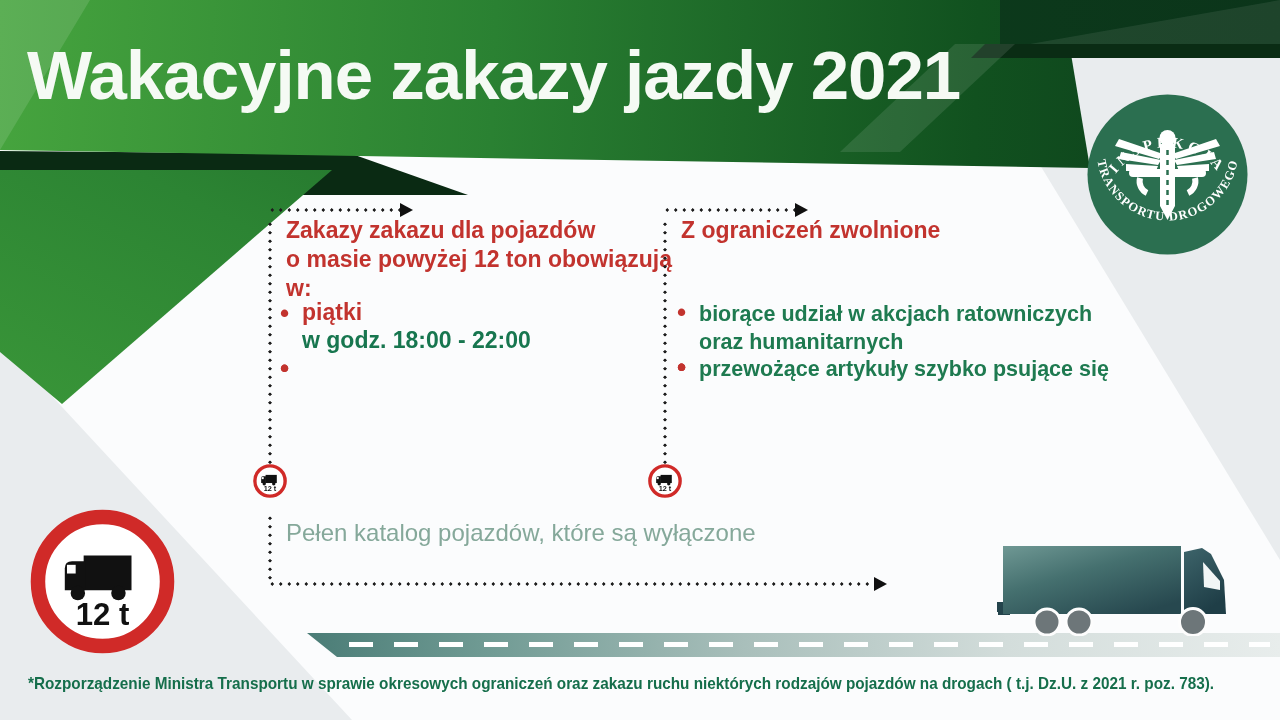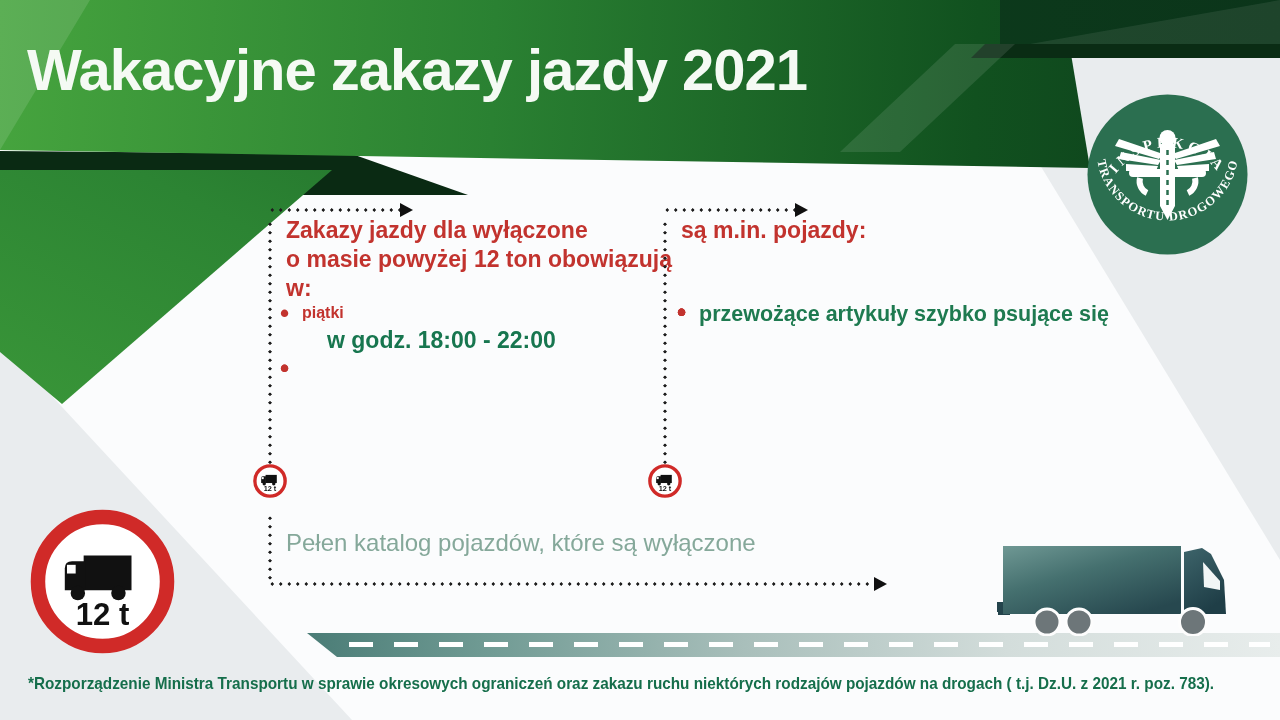--- a/index.html
+++ b/index.html
@@ -27,43 +27,43 @@
     clip-path:polygon(1000px 0,1280px 0,1280px 44px,1000px 44px);z-index:4;}
   .strip-b{left:0;top:0;width:1280px;height:720px;background:#0a2c14;
     clip-path:polygon(985px 44px,1280px 44px,1280px 58px,971px 58px);z-index:4;}
   .sheen-tl{left:0;top:0;width:1280px;height:720px;background:rgba(255,255,255,.12);
     clip-path:polygon(0 0,90px 0,0 150px);z-index:5;}
   .sheen-diag{left:0;top:0;width:1280px;height:720px;background:rgba(255,255,255,.10);
     clip-path:polygon(840px 152px,955px 44px,1015px 44px,900px 152px);z-index:5;}
   .sheen-tr{left:0;top:0;width:1280px;height:720px;background:rgba(255,255,255,.08);
     clip-path:polygon(1030px 44px,1280px 0,1280px 44px);z-index:5;}
 
-  .title{left:27px;top:36px;z-index:6;color:#f5faf4;font-size:58px;font-weight:bold;
+  .title{left:27px;top:36px;z-index:6;color:#f5faf4;font-size:69px;font-weight:bold;
     letter-spacing:-1px;white-space:nowrap;}
 
   .logo{left:1085px;top:92px;width:165px;height:165px;z-index:6;}
   .logo text{font-family:"Liberation Serif","DejaVu Serif",serif;font-weight:bold;fill:#fff;}
   .logo .arc-top{font-size:15px;letter-spacing:4px;}
   .logo .arc-bot{font-size:12.5px;letter-spacing:1.2px;}
 
   
   .v-dots{width:4px;background-image:radial-gradient(circle,#1d1d1d 1.5px,transparent 1.7px);
     background-size:4px 8.5px;background-repeat:repeat-y;background-position:center top;}
   .h-dots{height:4px;background-image:radial-gradient(circle,#1d1d1d 1.5px,transparent 1.7px);
     background-size:8.5px 4px;background-repeat:repeat-x;background-position:left center;}
   .arrow-end{position:absolute;right:-13px;top:-5px;width:0;height:0;
     border-left:13px solid #101010;border-top:7px solid transparent;border-bottom:7px solid transparent;}
 
   .col{z-index:6;}
   .col-head{color:#c2332e;font-size:23px;font-weight:bold;line-height:29px;}
   .day-list{list-style:none;margin:0;padding:0;}
   .day-list li{position:relative;padding-left:26px;margin-bottom:0;}
   .day-list .dot{position:absolute;left:4px;top:-1px;color:#c2332e;font-size:26px;font-weight:bold;}
-  .day-list .day{color:#c2332e;font-size:16px;font-weight:bold;line-height:27px;display:block;}
-  .day-list .hours{color:#17764f;font-size:23px;font-weight:bold;line-height:28px;display:block;margin-left:25px;}
+  .day-list .day{color:#c2332e;font-size:23px;font-weight:bold;line-height:27px;display:block;}
+  .day-list .hours{color:#17764f;font-size:23px;font-weight:bold;line-height:28px;display:block;}
   .veh-list{list-style:none;margin:0;padding:0;width:458px;}
   .veh-list li{position:relative;padding-left:26px;color:#1e7a50;font-size:21.5px;
     font-weight:bold;line-height:27.5px;}
   .veh-list .dot{position:absolute;left:4px;top:-2px;color:#c2332e;font-size:26px;font-weight:bold;}
 
   .note-text{color:#85a89a;font-size:24px;line-height:33px;}
 
   .road{left:307px;top:633px;width:973px;height:24px;z-index:5;
     background:linear-gradient(90deg,#4a7c76 0%,#6f9a93 18%,#a9bfbb 45%,#d3dddb 72%,#e8edec 100%);
     clip-path:polygon(0 0,100% 0,100% 100%,30px 100%);}
@@ -142,21 +142,21 @@
       <line x1="82.5" y1="58" x2="82.5" y2="118" stroke="#2b6f50" stroke-width="2.5" stroke-dasharray="5 5"></line>
     </g>
   </svg>
 
   <div class="abs col" style="left:256px;top:200px;width:420px;height:310px;">
     <div class="h-dots" style="position:absolute;left:12px;top:8px;width:132px;">
       <span class="arrow-end"></span>
     </div>
     <div class="v-dots" style="position:absolute;left:12px;top:20px;height:244px;"></div>
     <div class="col-head" style="position:absolute;left:30px;top:16px;">
-      <div>Zakazy jazdy dla wyłączone</div>
+      <div>Zakazy zakazu dla pojazdów</div>
       <div>o masie powyżej 12 ton obowiązują w:</div>
     </div>
     <ul class="day-list" style="position:absolute;left:20px;top:99px;">
       <li>
         <span class="dot">•</span>
         <span class="day">piątki</span>
         <span class="hours">w godz. 18:00 - 22:00</span>
       </li>
       <li>
         <span class="dot">•</span>
@@ -169,36 +169,36 @@
       <use href="#sign12t"></use>
     </svg>
   </div>
 
   <div class="abs col" style="left:651px;top:200px;width:490px;height:310px;">
     <div class="h-dots" style="position:absolute;left:12px;top:8px;width:132px;">
       <span class="arrow-end"></span>
     </div>
     <div class="v-dots" style="position:absolute;left:12px;top:20px;height:244px;"></div>
     <div class="col-head" style="position:absolute;left:30px;top:16px;">
-      <div>są m.in. pojazdy:</div>
+      <div>Z ograniczeń zwolnione</div>
     </div>
     <ul class="veh-list" style="position:absolute;left:22px;top:101px;">
-      <li><span class="dot">•</span></li>
+      <li><span class="dot">•</span><span>biorące udział w akcjach ratowniczych oraz humanitarnych</span></li>
       <li><span class="dot">•</span></li>
       <li><span class="dot">•</span></li>
       <li><span class="dot">•</span><span>przewożące artykuły szybko psujące się</span></li>
     </ul>
     <svg class="sign-small" viewBox="0 0 100 100" style="position:absolute;left:-3px;top:264px;">
       <use href="#sign12t"></use>
     </svg>
   </div>
 
   <div class="abs" style="left:256px;top:508px;width:660px;height:90px;z-index:6;">
     <div class="v-dots" style="position:absolute;left:12px;top:6px;height:66px;"></div>
-    <div class="note-text" style="position:absolute;left:30px;top:18px;">
+    <div class="note-text" style="position:absolute;left:30px;top:8px;">
       <div>Pełen katalog pojazdów, które są wyłączone</div>
     </div>
     <div class="h-dots" style="position:absolute;left:12px;top:74px;width:606px;">
       <span class="arrow-end"></span>
     </div>
   </div>
 
   <svg class="abs sign-big" viewBox="0 0 100 100">
     <use href="#sign12t"></use>
   </svg>

